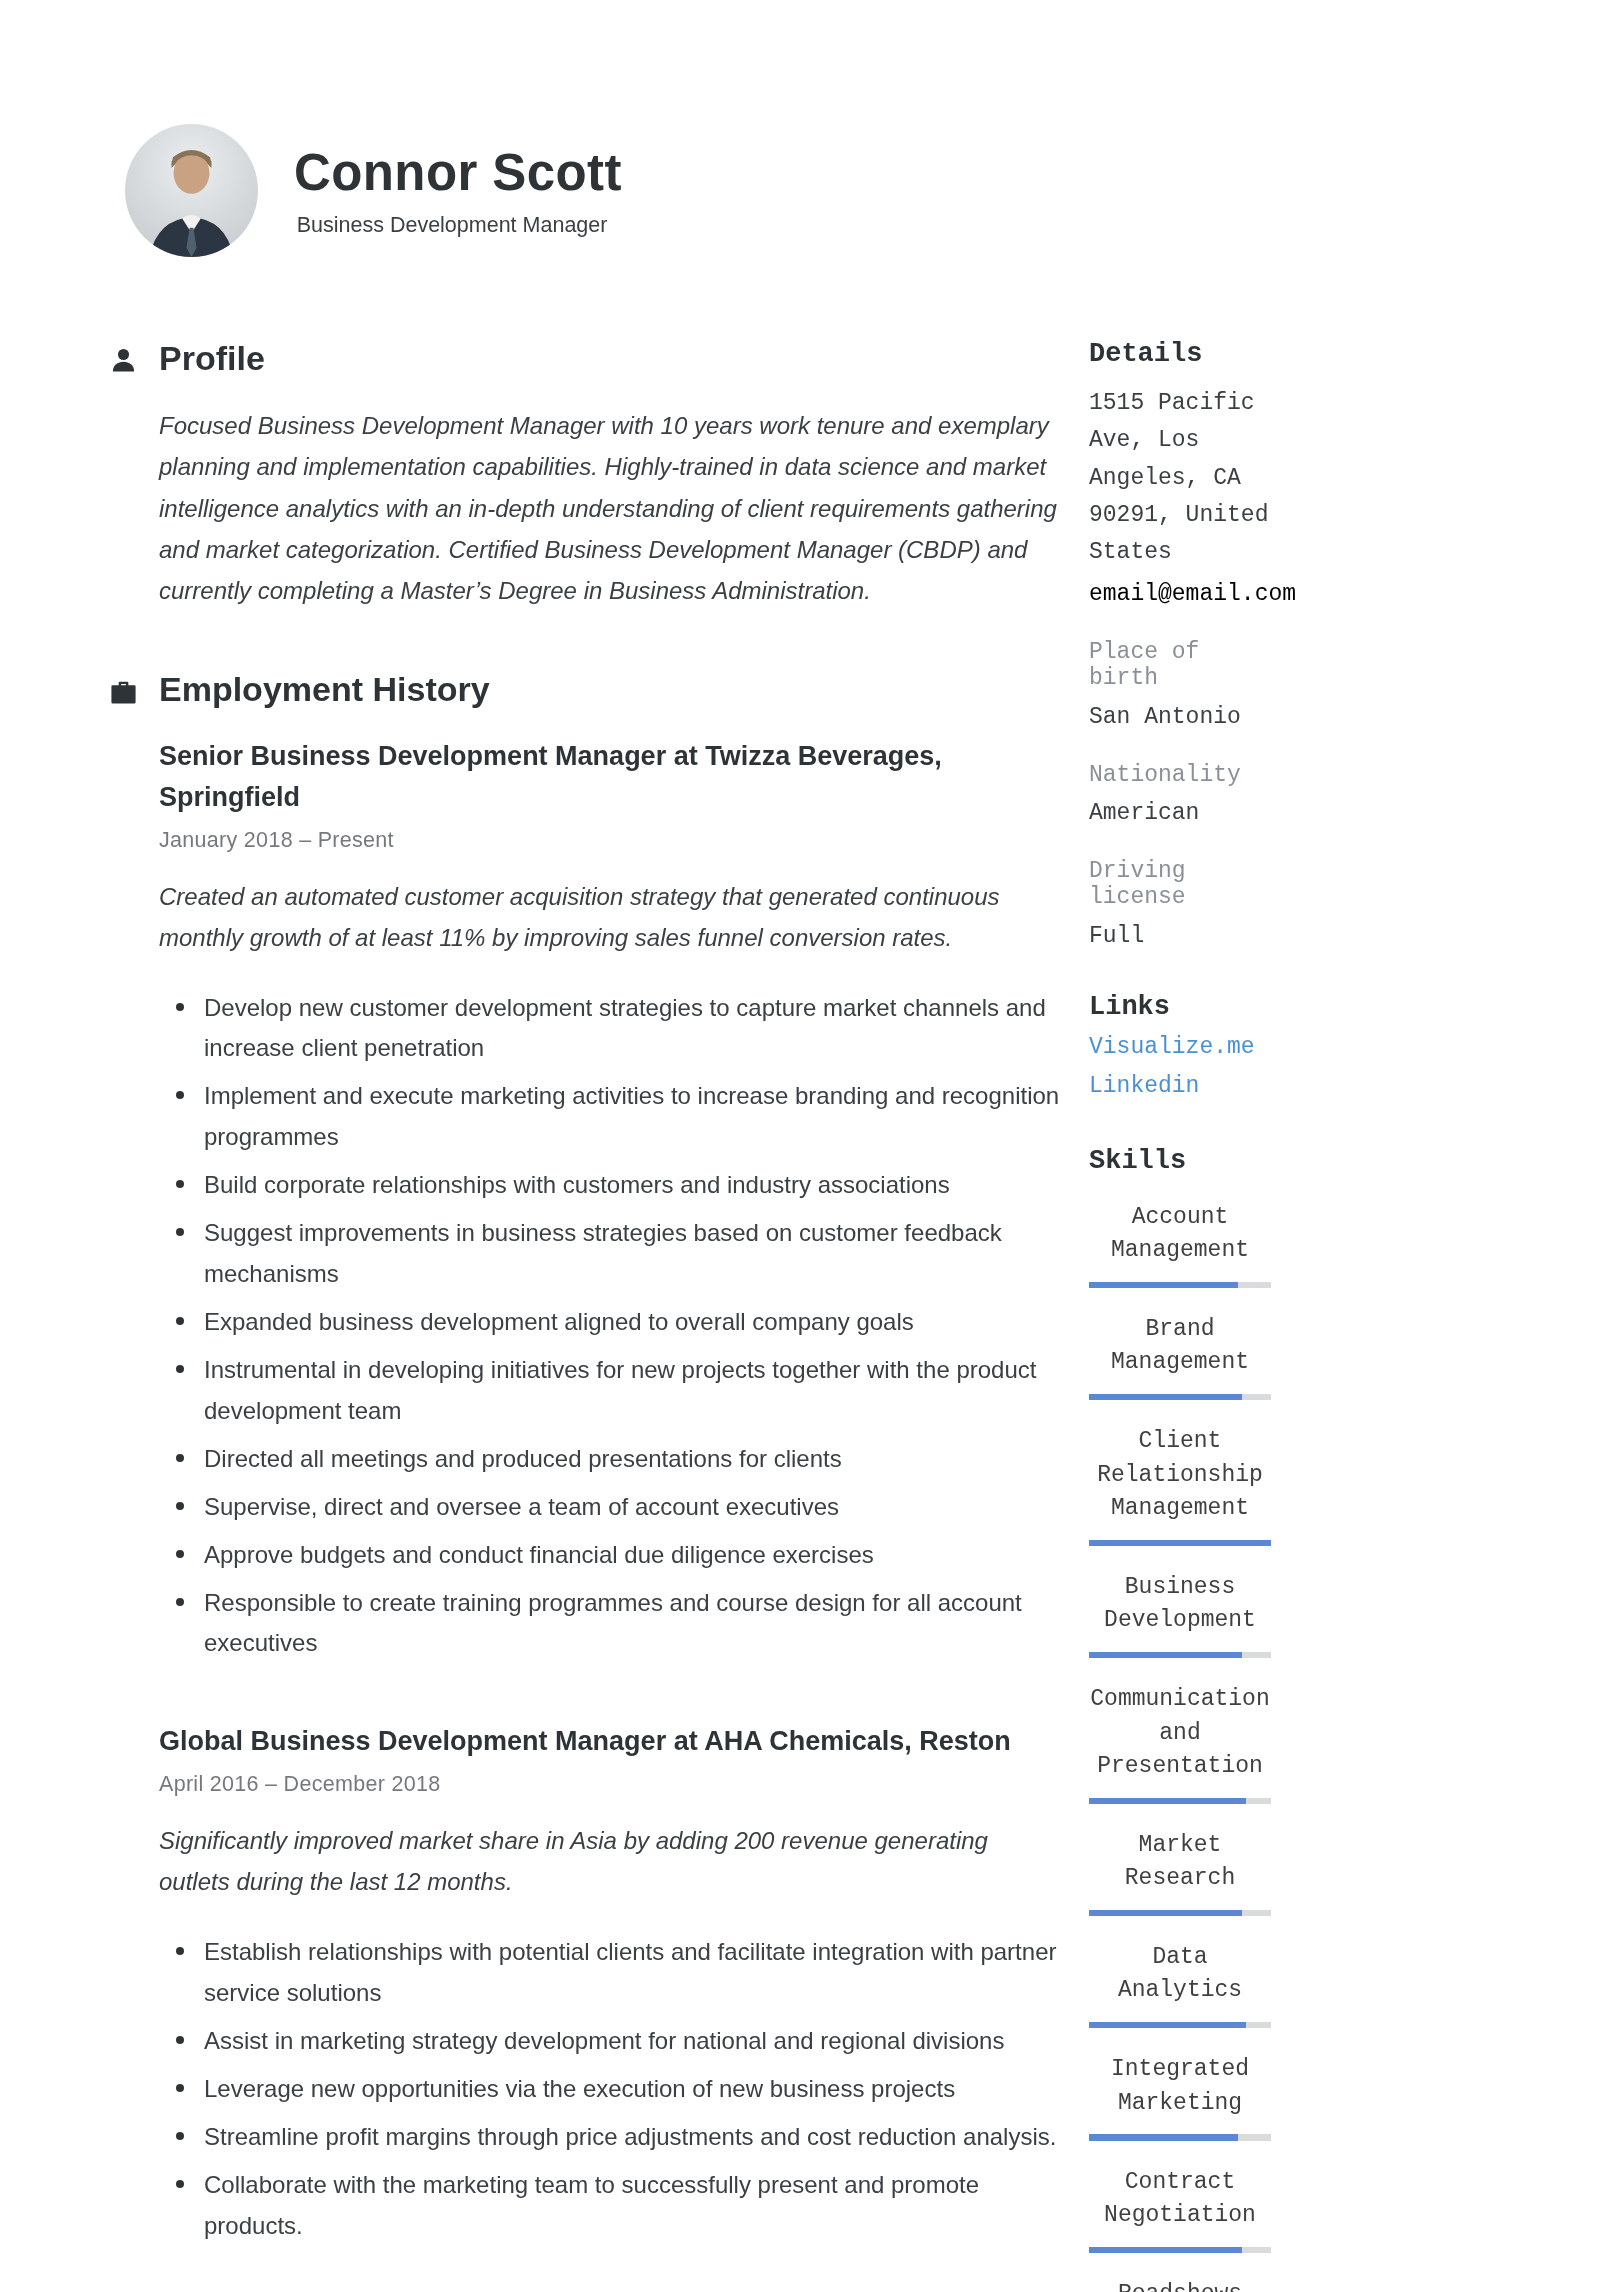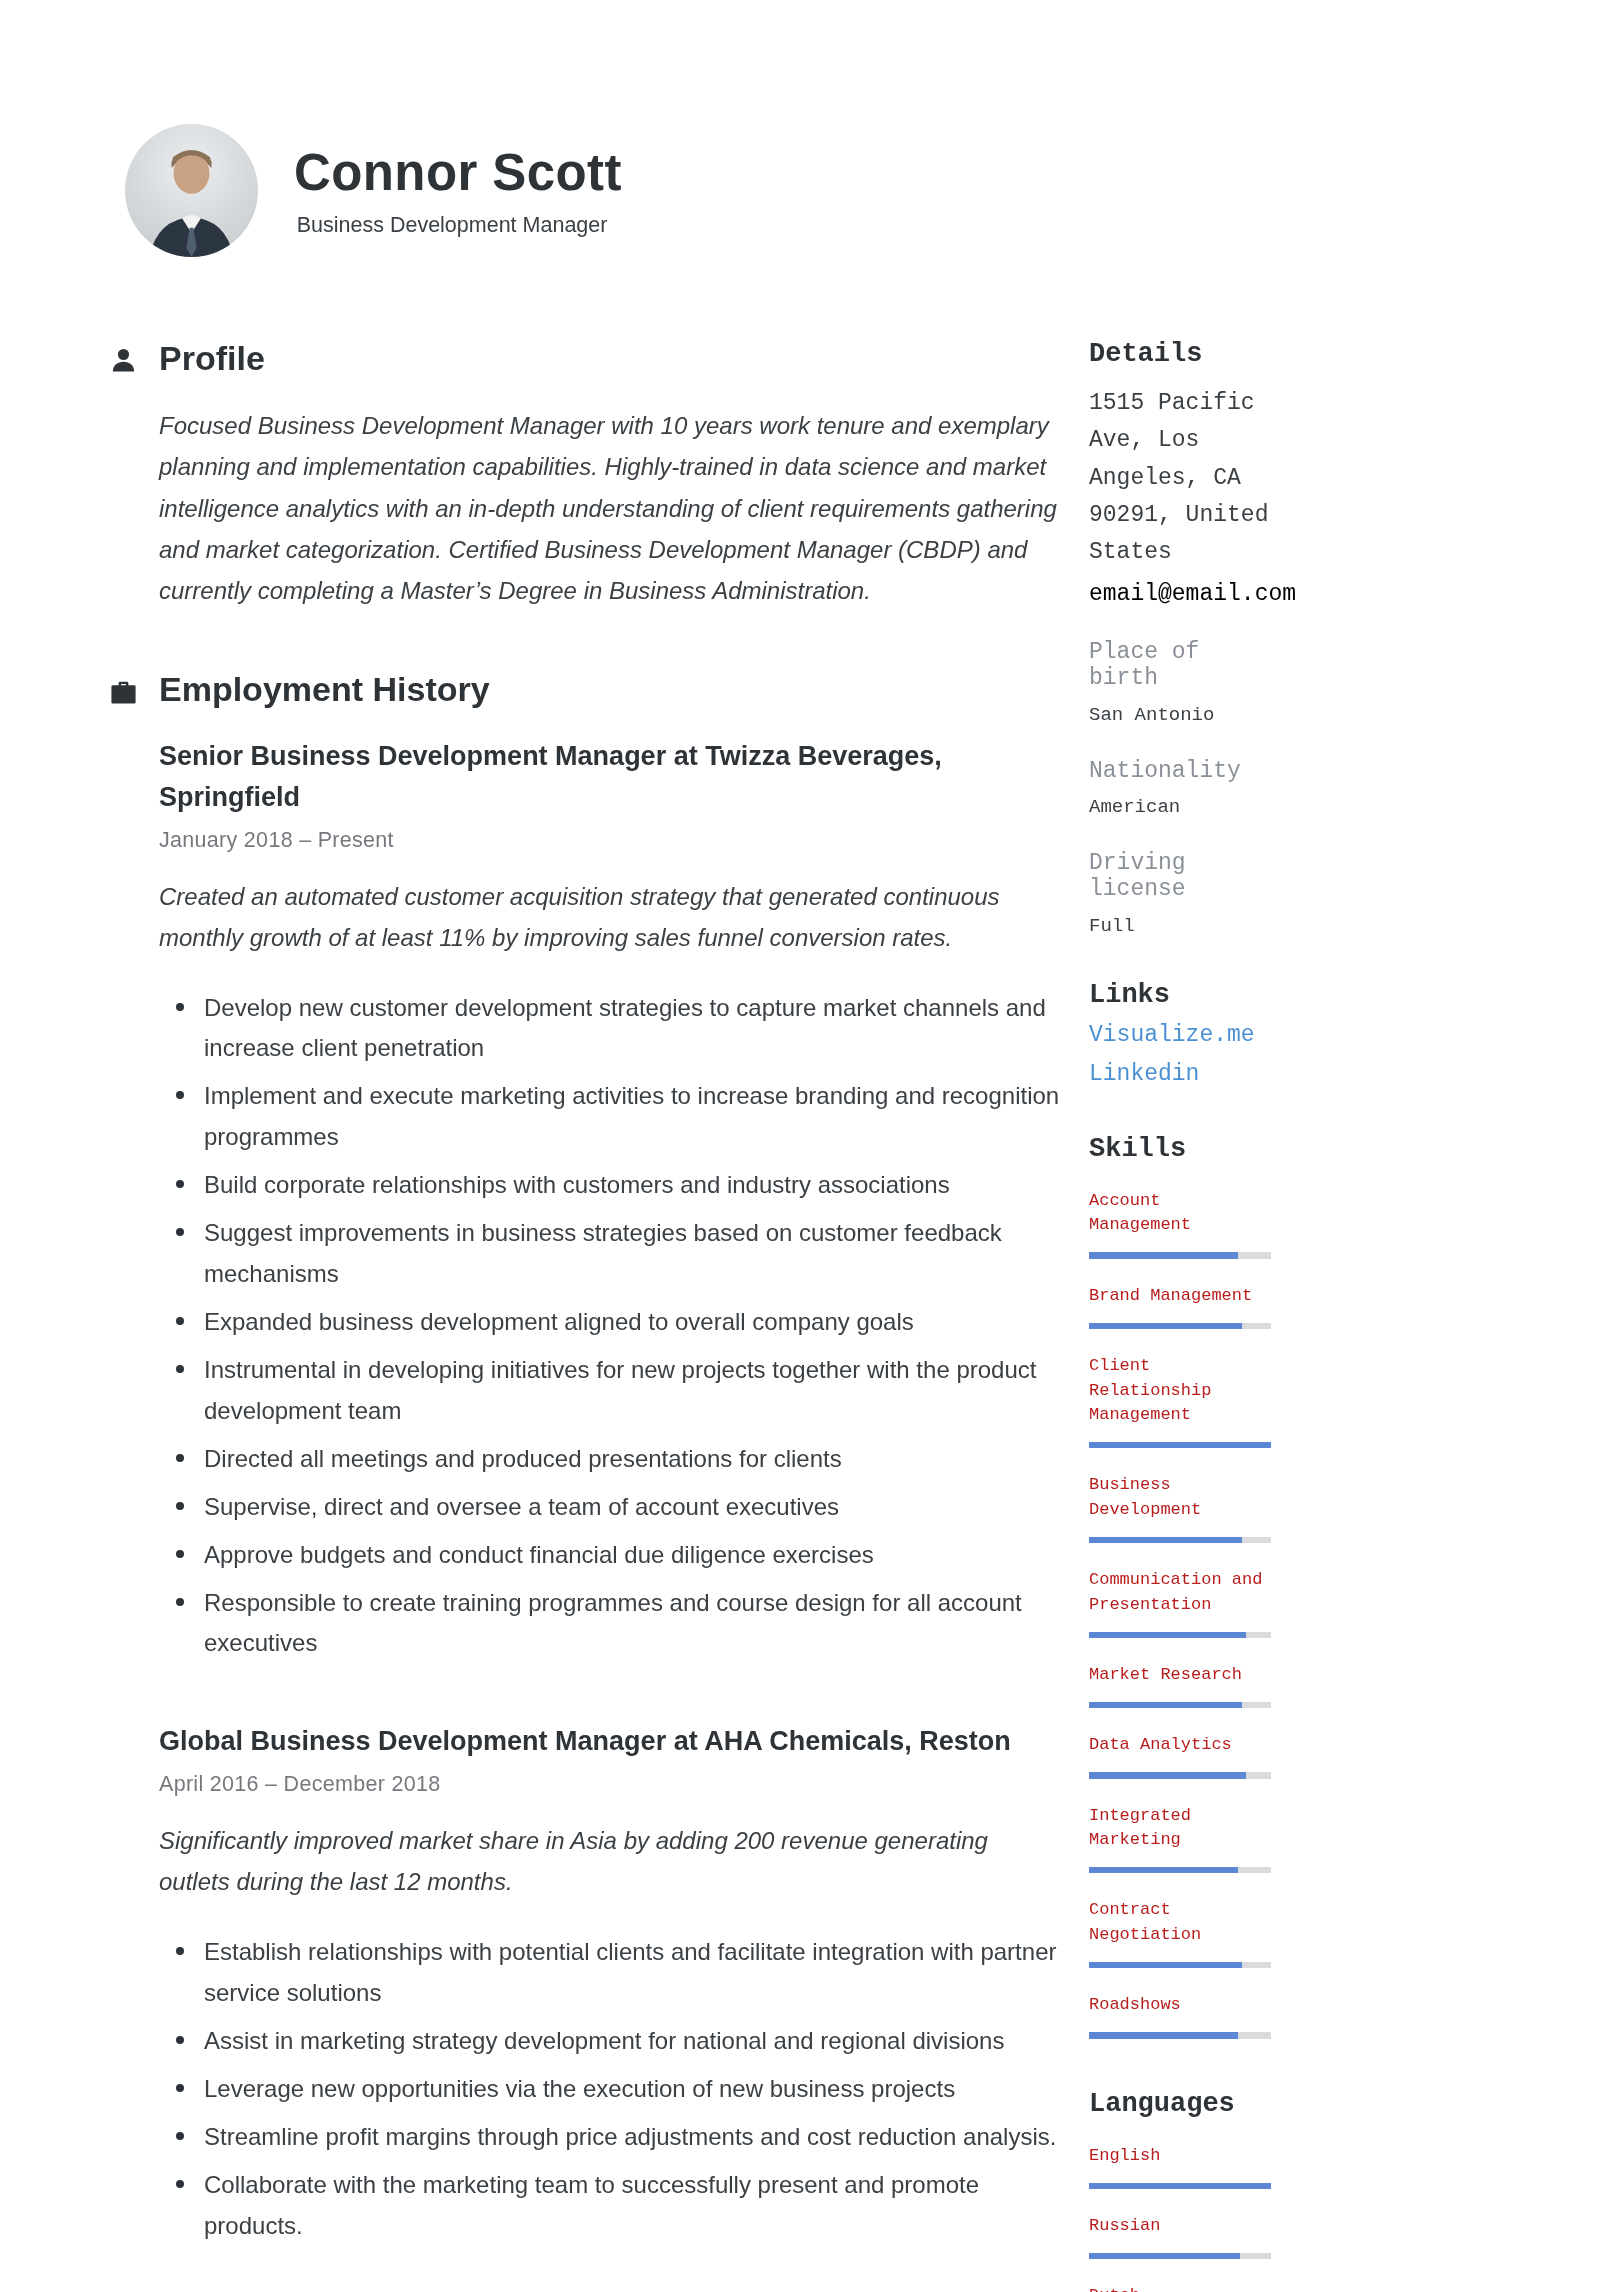--- a/index.html
+++ b/index.html
@@ -37,28 +37,28 @@
   ul.bullets li { font-size:24px; line-height:1.7; margin-bottom:7.2px; position:relative; }
   ul.bullets li::before { content:''; position:absolute; left:-28px; top:15px; width:8px; height:8px;
                           border-radius:50%; background:#2e3338; }
   .job2 { margin-top:57px; }
 
   
   .side-heading { font-size:27px; font-weight:700; color:#2e3338; }
   .side-text { font-size:23px; line-height:1.62; color:#3b4045; margin-top:16px; }
   .email-link { display:inline-block; font-size:23px; margin-top:10px; color:#000000; text-decoration:none; cursor:pointer; }
   .side-label { font-size:23px; color:#8a9097; margin-top:32px; }
-  .side-value { font-size:19px; color:#3b4045; margin-top:12.5px; }
+  .side-value { font-size:23px; color:#3b4045; margin-top:12.5px; }
 
   .links-block { margin-top:43px; }
   .links-block a { display:block; font-size:23px; color:#4a90d2; text-decoration:none; margin-top:12.5px; cursor:pointer; }
 
   .skills-block { margin-top:47px; }
   .skill { margin-top:25px; }
-  .skill-name { font-size:17px; line-height:1.45; color:#b91c1c; }
+  .skill-name { font-size:23px; line-height:1.45; color:#404040;text-align:center; }
   .bar { height:6.3px; background:#dadbdc; margin-top:14.3px; position:relative; }
   .bar-fill { position:absolute; left:0; top:0; bottom:0; background:var(--accent, #5b87d5); }
 
   .languages-block { margin-top:50px; }
 </style>
 </head>
 <body>
 
 <div class="page">
 

